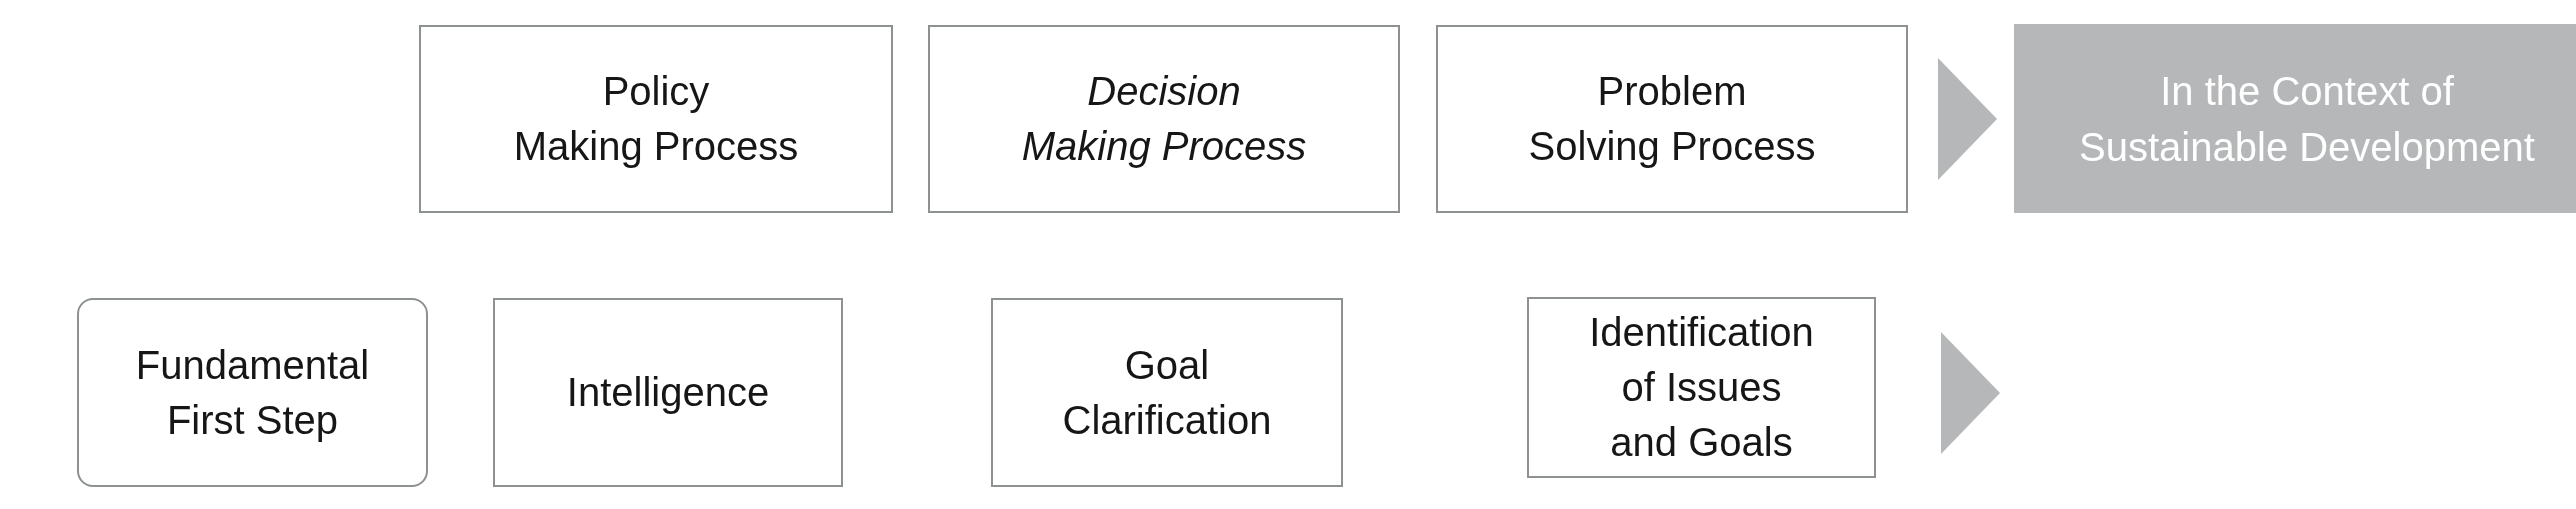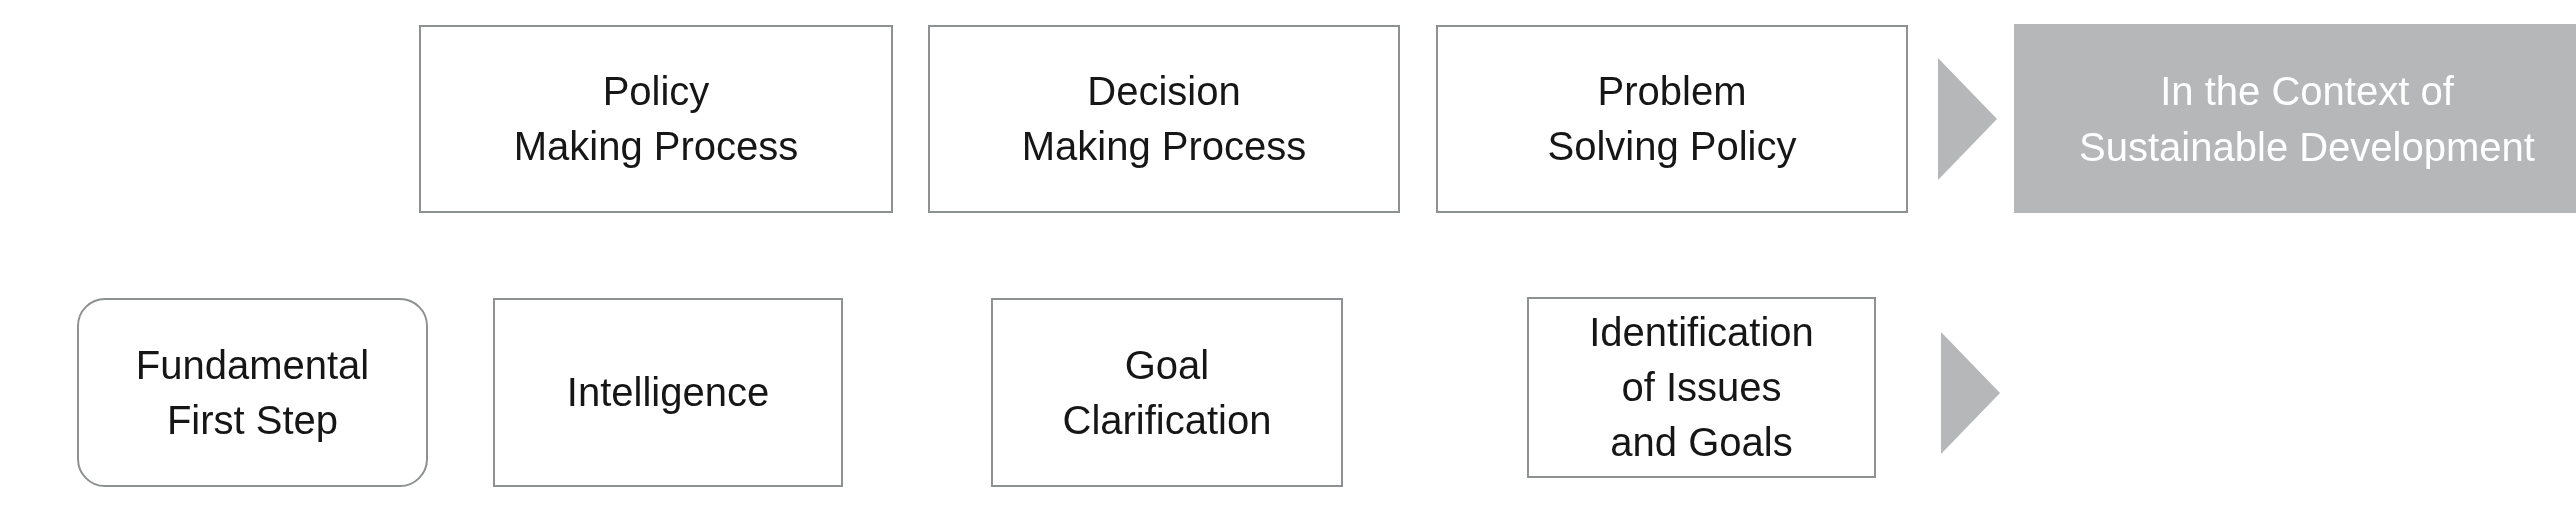--- a/index.html
+++ b/index.html
@@ -16,21 +16,21 @@
   }
   .stage{position:relative;width:2576px;height:509px;overflow:hidden;background:var(--bg);margin-left:48px;}
   .pbox{
     position:absolute;box-sizing:border-box;
     display:flex;align-items:center;justify-content:center;
     background:#ffffff;border:2.9px solid var(--border-gray);
     color:var(--text-dark);font-size:40px;line-height:55px;
     text-align:center;
   }
   .pbox .lbl, .rbox .lbl{white-space:pre-line;}
-  .rounded{border-radius:28px;}
+  .rounded{border-radius:16px;}
   .rbox{
     position:absolute;box-sizing:border-box;
     display:flex;align-items:center;justify-content:center;
     background:var(--fill-gray);border:none;
     color:var(--text-light);font-size:40px;line-height:56px;
     text-align:center;
   }
   .arrow{
     position:absolute;width:0;height:0;
     border-top:61px solid transparent;
@@ -41,28 +41,28 @@
 </head>
 <body>
 
 <div class="stage">
 
   <div class="pbox" style="left:371px;top:24.6px;width:474px;height:188px;">
     <span class="lbl">Policy
 Making Process</span>
   </div>
 
-  <div class="pbox" style="left:880px;top:24.6px;width:472px;height:188px;">
+  <div class="pbox" style="left:880px;top:24.6px;width:472px;height:188px;font-style:italic;">
     <span class="lbl">Decision
 Making Process</span>
   </div>
 
   <div class="pbox" style="left:1388px;top:24.6px;width:472px;height:188px;">
     <span class="lbl">Problem
-Solving Policy</span>
+Solving Process</span>
   </div>
 
   <div class="arrow" style="left:1890px;top:58px;"></div>
 
   <div class="rbox" style="left:1966px;top:24px;width:586px;height:189px;">
     <span class="lbl">In the Context of
 Sustainable Development</span>
   </div>
 
   <div class="pbox rounded" style="left:29px;top:298px;width:351px;height:189px;">

